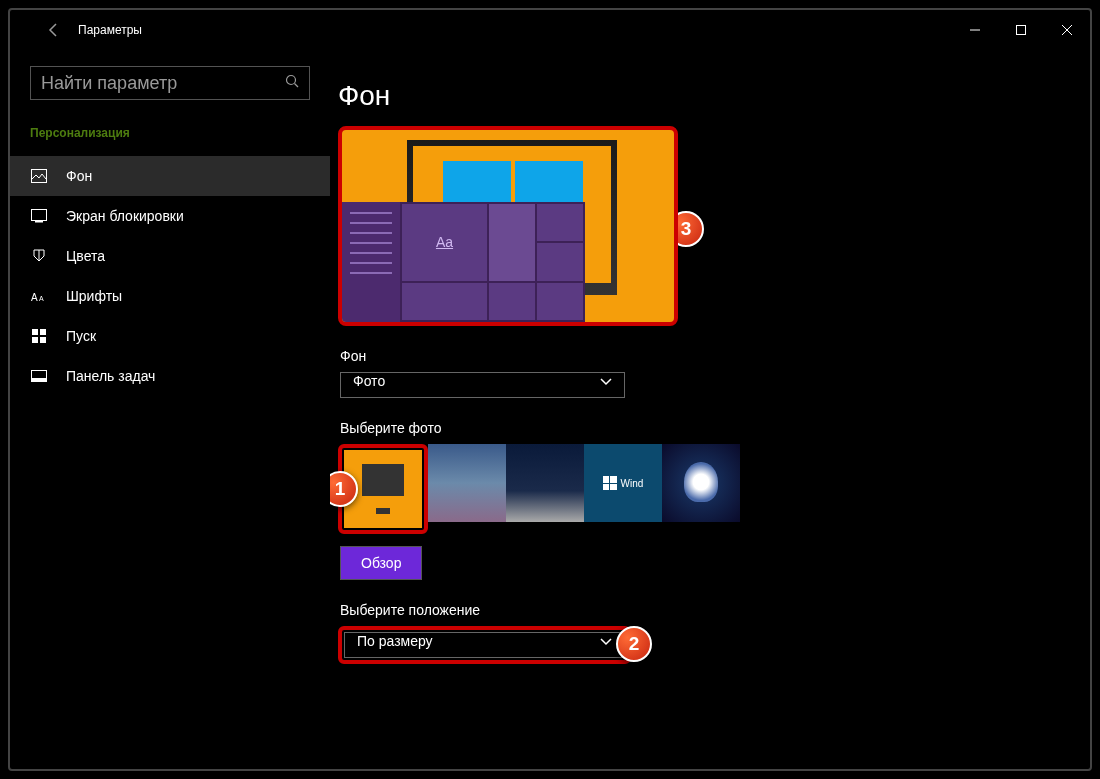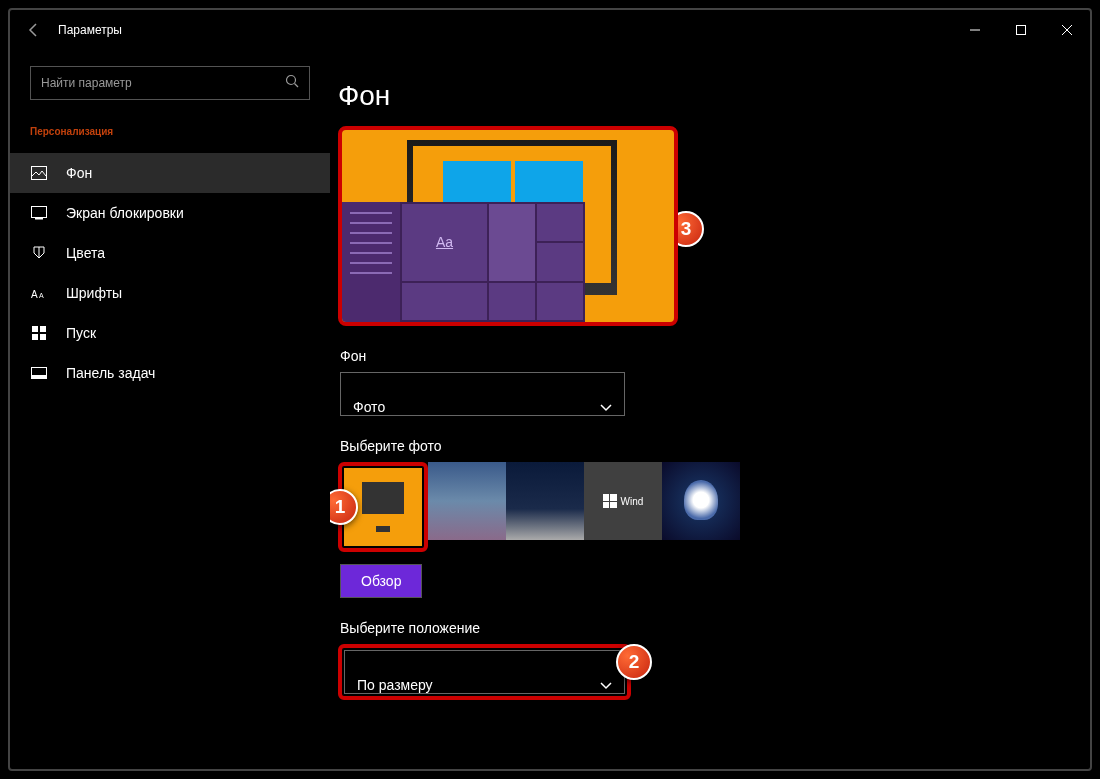--- a/index.html
+++ b/index.html
@@ -1,32 +1,32 @@
 <!DOCTYPE html>
 <html><head>
 <meta charset="utf-8">
 <style>
 * { margin: 0; padding: 0; box-sizing: border-box; font-family: "Segoe UI", sans-serif; }
 body { background: #000; width: 1100px; height: 779px; overflow: hidden; position: relative; }
 .app-frame { position: absolute; left: 8px; top: 8px; width: 1084px; height: 763px; border: 2px solid #444; border-radius: 4px; background: #000; overflow: hidden; }
-.titlebar { height: 40px; display: flex; align-items: center; color: #fff; }
+.titlebar { height: 40px; display: flex; align-items: center; color: #fff; padding-left: 20px; }
 .back-btn { width: 48px; height: 40px; display: flex; align-items: center; justify-content: center; color: #999; cursor: pointer; }
 .title-text { color: #fff; font-size: 12px; }
 .window-controls { margin-left: auto; display: flex; }
 .win-ctrl { width: 46px; height: 40px; display: flex; align-items: center; justify-content: center; color: #fff; }
 .win-ctrl svg { width: 12px; height: 12px; }
 .app-body { display: flex; height: calc(100% - 40px); }
 .sidebar { width: 320px; padding: 10px 0; }
 .home-row { display: flex; align-items: center; padding: 10px 20px; color: #fff; gap: 18px; }
 .home-row span.icon { display: inline-flex; width: 18px; justify-content: center; }
 .search-box { margin: 6px 20px 16px 20px; border: 1px solid #535353; height: 34px; display: flex; align-items: center; padding: 0 10px; color: #999; }
-.search-box input { flex: 1; background: transparent; border: none; color: #fff; font-size: 12px; outline: none; }
+.search-box input { flex: 1; background: transparent; border: none; color: #fff; font-size: 18px; outline: none; }
 .search-box input::placeholder { color: #999; }
 .search-icon { color: #999; }
-.section-label { padding: 10px 20px 16px 20px; color: #c2410c; font-size: 10px; font-weight: 600; }
+.section-label { padding: 10px 20px 16px 20px; color: #4d7c0f; font-size: 12px; font-weight: 600; }
 .nav-item { display: flex; align-items: center; padding: 12px 20px; color: #fff; gap: 18px; font-size: 14px; cursor: pointer; }
 .nav-item.active { background: #2b2b2b; }
 .nav-item span.icon { display: inline-flex; width: 18px; justify-content: center; }
 .content { flex: 1; padding: 30px 0 0 0; color: #fff; overflow-y: auto; }
 .page-title { font-size: 28px; font-weight: 300; margin: 0 0 14px 8px; }
 .preview-wrap { margin-left: 8px; position: relative; width: 340px; }
 .preview-box { width: 340px; height: 200px; border: 4px solid #c00; border-radius: 8px; background: #f59e0b; position: relative; overflow: hidden; }
 .preview-inner { position: absolute; left: 65px; top: 10px; width: 210px; height: 155px; background: linear-gradient(180deg,#1a1a1a 0%, #333 100%); }
 .mon-bg { position: absolute; inset: 6px 6px 12px 6px; background: #f59e0b; }
 .win-logo { position: absolute; left: 30px; top: 15px; width: 140px; height: 100px; display: grid; grid-template-columns: 1fr 1fr; grid-template-rows: 1fr 1fr; gap: 4px; }
@@ -37,35 +37,35 @@
 .start-lines div { height: 2px; background: #8b6ab5; }
 .tile-panel { position: absolute; left: 58px; bottom: 0; width: 185px; height: 120px; background: #3d2157; display: grid; grid-template-columns: 85px 1fr 1fr; grid-template-rows: 1fr 1fr 1fr; gap: 2px; padding: 2px; }
 .tile { background: #5b3a82; text-decoration: underline; }
 .tile.aa { display: flex; align-items: center; justify-content: center; font-size: 14px; color: #d0b8f0; grid-row: 1 / 3; }
 .tile.big { grid-row: 1 / 3; background: #6b4a92; }
 .badge { position: absolute; width: 36px; height: 36px; border-radius: 50%; background: radial-gradient(circle at 30% 30%, #ff6b35, #c82510); border: 2px solid #fff; box-shadow: 0 2px 6px rgba(0,0,0,0.6); display: flex; align-items: center; justify-content: center; color: #fff; font-weight: bold; font-size: 19px; font-family: Arial; }
 .badge-1 { left: -20px; top: 23px; z-index: 5; }
 .badge-2 { right: -25px; top: -4px; z-index: 5; }
 .badge-3 { right: -26px; top: 85px; }
 .field-label { font-size: 14px; margin: 22px 0 8px 10px; color: #fff; }
-.dropdown { margin-left: 10px; width: 285px; height: 44px; border: 1px solid #666; display: flex; align-items: flex-end; padding: 0 12px; font-size: 14px; color: #fff; cursor: pointer; }
+.dropdown { margin-left: 10px; width: 285px; height: 26px; border: 1px solid #666; display: flex; align-items: flex-start; padding: 0 12px; font-size: 14px; color: #fff; cursor: pointer; }
 .dropdown .chev { margin-left: auto; }
 .dropdown-hl { border: 4px solid #c00; border-radius: 6px; padding: 2px; margin-left: 8px; width: 293px; position: relative; }
 .dropdown-hl .dropdown { margin: 0; width: 100%; }
 .thumbs-row { display: flex; margin-left: 8px; position: relative; }
 .thumb-hl { border: 4px solid #c00; border-radius: 6px; padding: 2px; position: relative; }
 .thumb { width: 78px; height: 78px; background: #333; cursor: pointer; position: relative; overflow: hidden; }
 .thumb.t1 { background: #f59e0b; }
 .thumb.t1::after { content: ""; position: absolute; left: 18px; top: 14px; width: 42px; height: 32px; background: #333; }
 .thumb.t1 .wl { position: absolute; left: 26px; top: 18px; width: 26px; height: 22px; display: grid; grid-template-columns: 1fr 1fr; grid-template-rows: 1fr 1fr; gap: 1px; }
 .thumb.t1 .wl div { background: #0ea5e9; }
 .thumb.t1 .st { position: absolute; bottom: 14px; left: 50%; transform: translateX(-50%); width: 14px; height: 6px; background: #333; }
 .thumb.t2 { background: linear-gradient(180deg, #3a5a8a 0%, #6b8aaa 50%, #8a6a8a 100%); }
 .thumb.t3 { background: linear-gradient(180deg, #0a1a3a 0%, #1a2a4a 60%, #aaa 100%); }
-.thumb.t4 { background: #404040; display: flex; align-items: center; justify-content: center; color: #fff; font-size: 10px; }
+.thumb.t4 { background: #0c4a6e; display: flex; align-items: center; justify-content: center; color: #fff; font-size: 10px; }
 .thumb.t4 .wl2 { display: grid; grid-template-columns: 1fr 1fr; grid-template-rows: 1fr 1fr; gap: 1px; width: 14px; height: 14px; margin-right: 4px; }
 .thumb.t4 .wl2 div { background: #fff; }
 .thumb.t5 { background: radial-gradient(circle at 50% 50%, #1a3a6a, #0a0a2a); }
 .thumb.t5::after { content: ""; position: absolute; left: 22px; top: 18px; width: 34px; height: 40px; background: radial-gradient(circle, #fff 30%, #4a6aaa 70%); border-radius: 50% 50% 40% 40%; }
 .browse-btn { margin: 12px 0 0 10px; padding: 8px 20px; background: #6d28d9; border: 1px solid #555; color: #fff; font-size: 14px; cursor: pointer; display: inline-block; }
 </style>
 </head>
 <body>
 
 <div class="app-frame">

